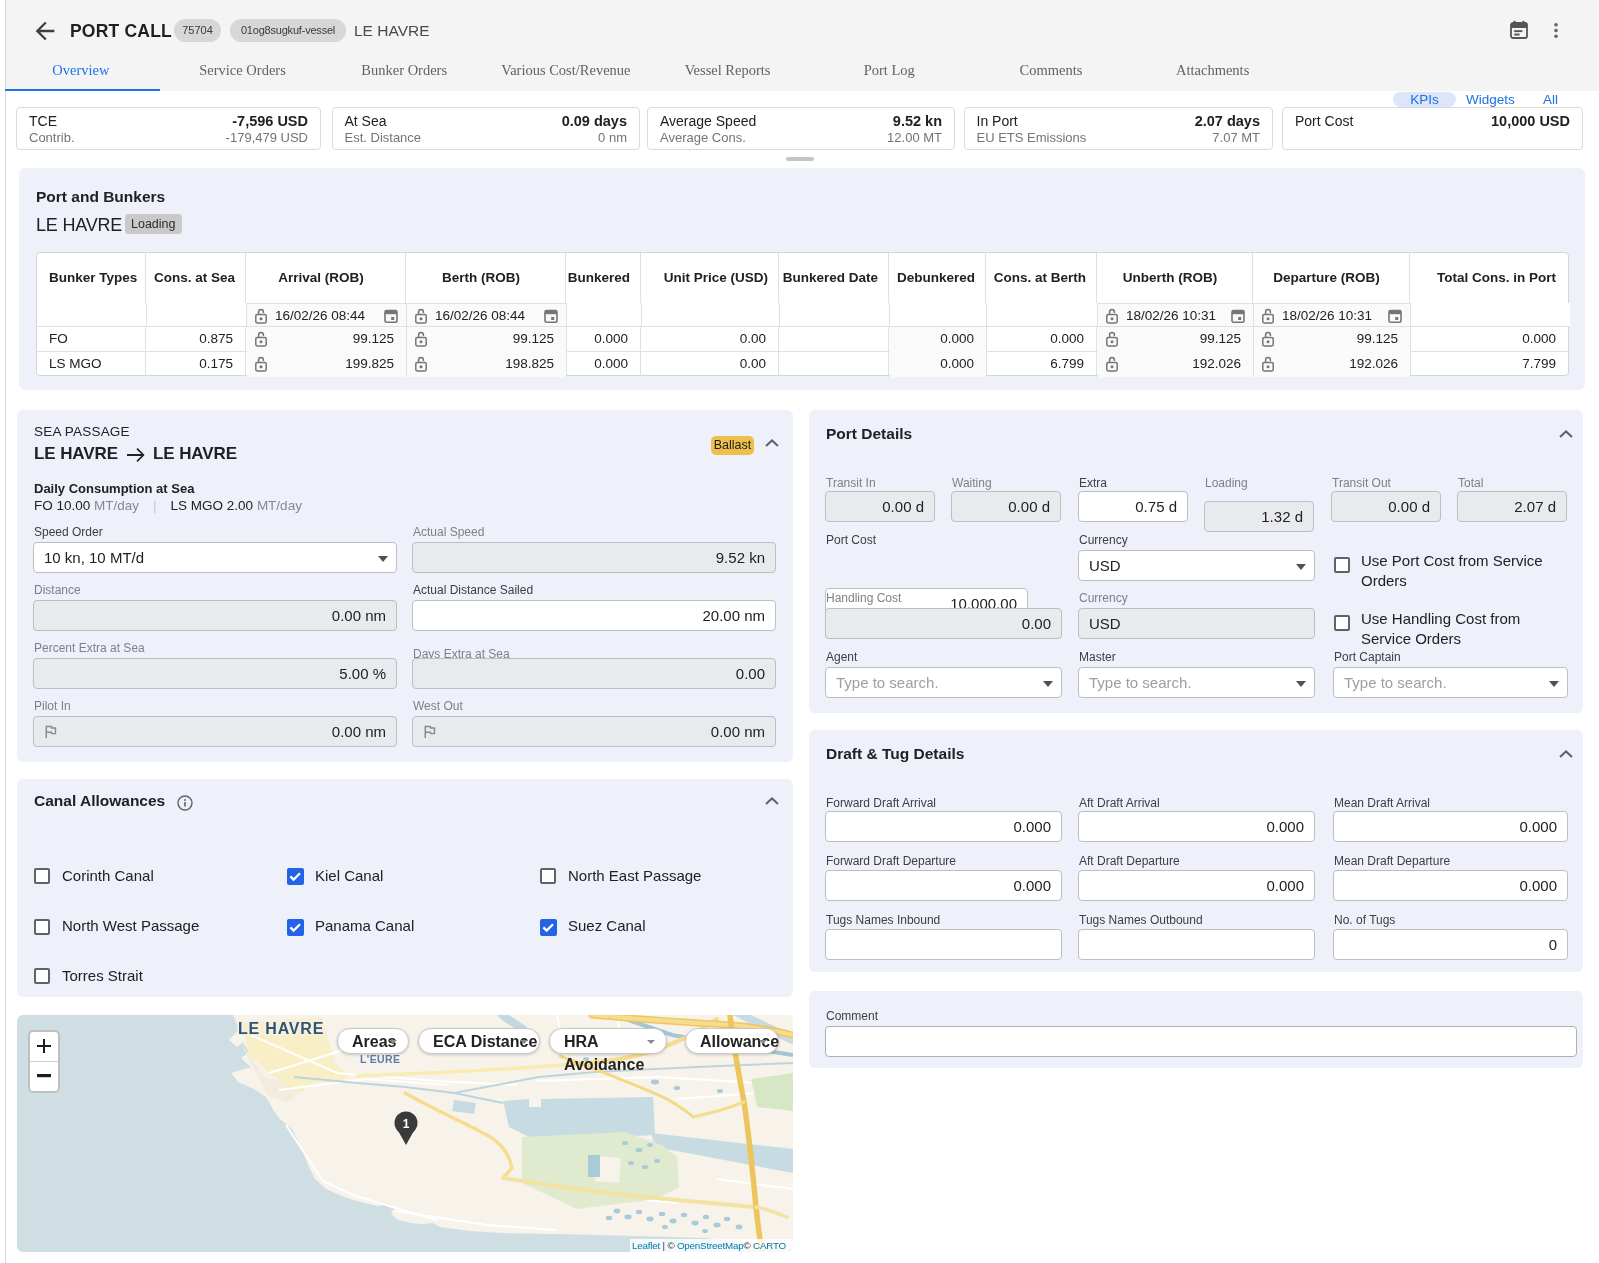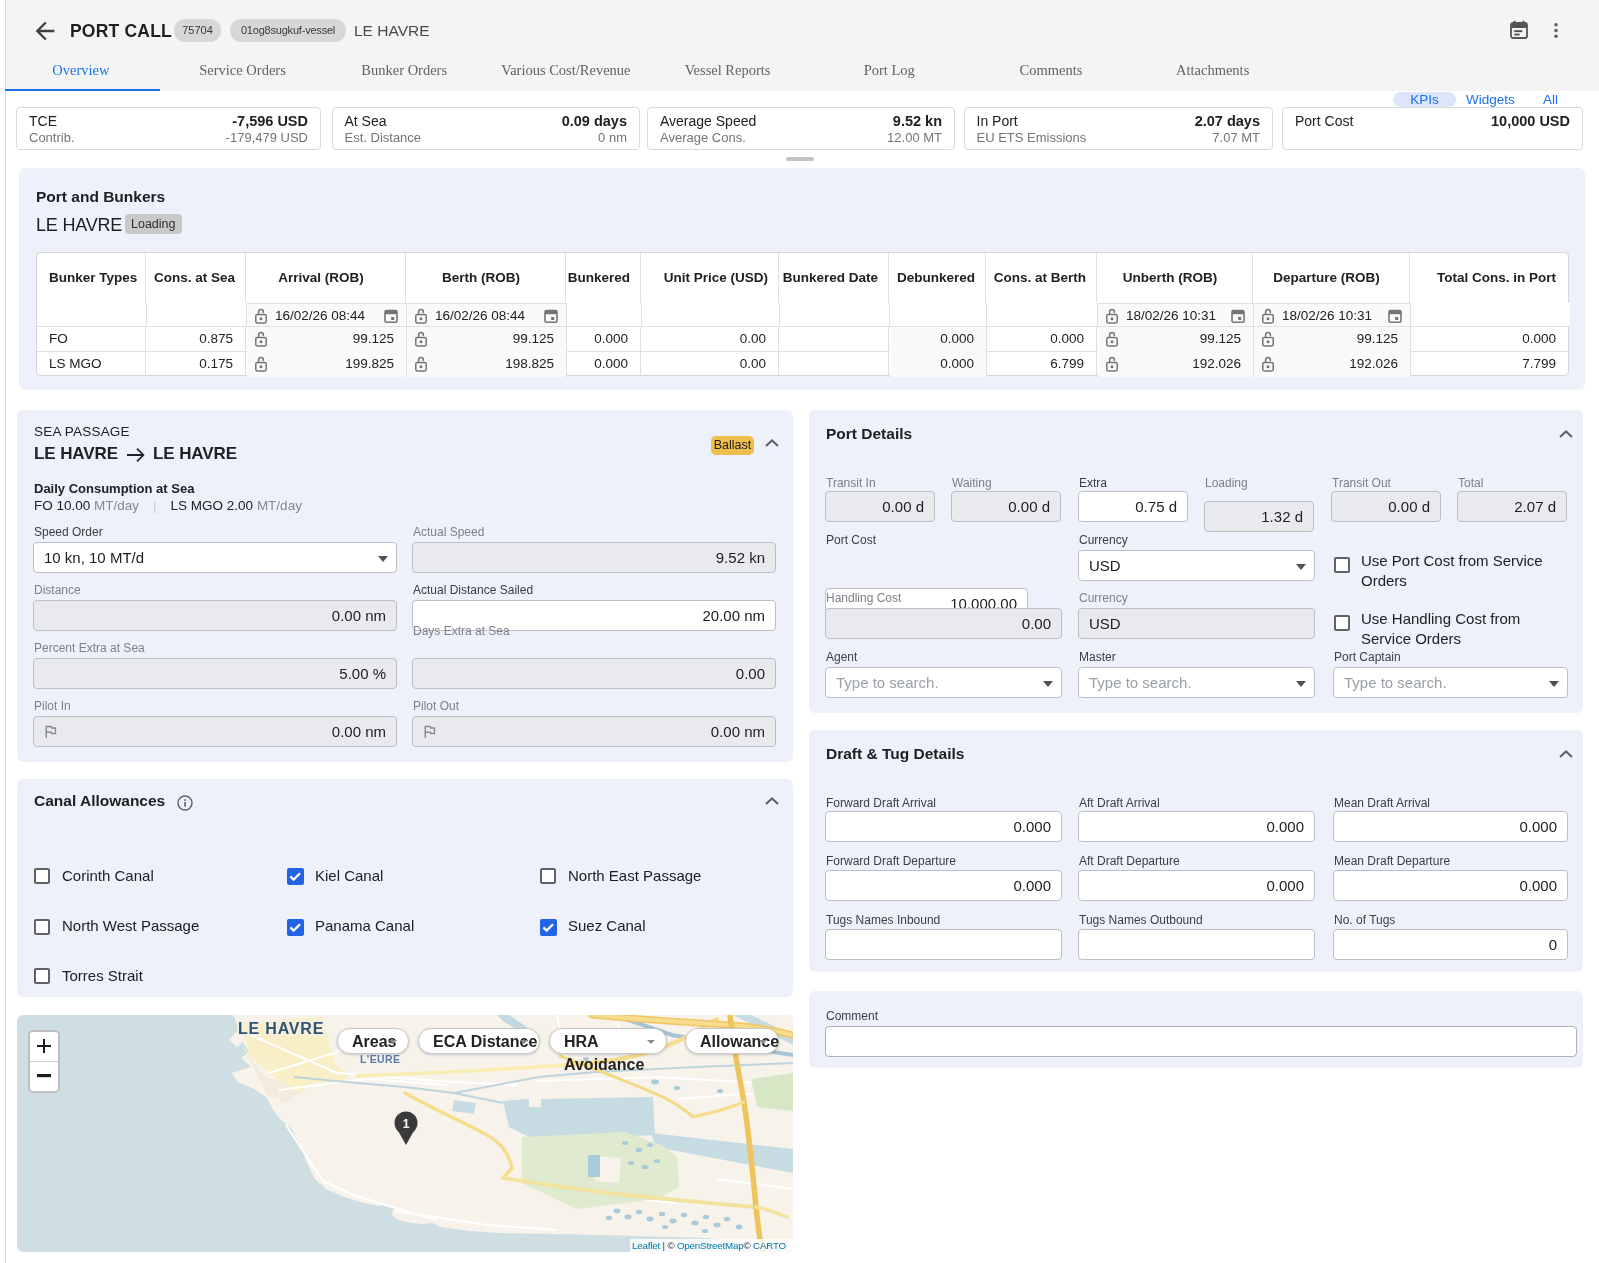--- a/index.html
+++ b/index.html
@@ -368,35 +368,35 @@
     </div>
   <div class="flab dk" style="position:absolute;left:396px;top:173px;">Actual Distance Sailed</div>
   <div class="finput wt" style="left:395px;top:190px;width:364px;">
       <span class="val">20.00 nm</span>
     </div>
 
   <div class="flab" style="position:absolute;left:17px;top:231px;">Percent Extra at Sea</div>
   <div class="finput" style="left:16px;top:248px;width:364px;">
       <span class="val">5.00 %</span>
     </div>
-  <div class="flab" style="position:absolute;left:396px;top:214px;">Days Extra at Sea</div>
+  <div class="flab" style="position:absolute;left:396px;top:237px;">Days Extra at Sea</div>
   <div class="finput" style="left:395px;top:248px;width:364px;">
       <span class="val">0.00</span>
     </div>
 
   <div class="flab" style="position:absolute;left:17px;top:289px;">Pilot In</div>
   <div class="finput" style="left:16px;top:306px;width:364px;">
       <span class="flagic">
         <svg width="17" height="17" viewBox="0 0 24 24">
           <path fill="#85888d" d="M12.36 6l.4 2H18v6h-3.36l-.4-2H7V6h5.36M14 4H5v17h2v-7h5.6l.4 2h7V6h-5.6L14 4z"></path>
         </svg>
       </span>
       <span class="val">0.00 nm</span>
     </div>
-  <div class="flab" style="position:absolute;left:396px;top:289px;">Pilot Out</div>
+  <div class="flab" style="position:absolute;left:396px;top:289px;">West Out</div>
   <div class="finput" style="left:395px;top:306px;width:364px;">
       <span class="flagic">
         <svg width="17" height="17" viewBox="0 0 24 24">
           <path fill="#85888d" d="M12.36 6l.4 2H18v6h-3.36l-.4-2H7V6h5.36M14 4H5v17h2v-7h5.6l.4 2h7V6h-5.6L14 4z"></path>
         </svg>
       </span>
       <span class="val">0.00 nm</span>
     </div>
 </div>
 

